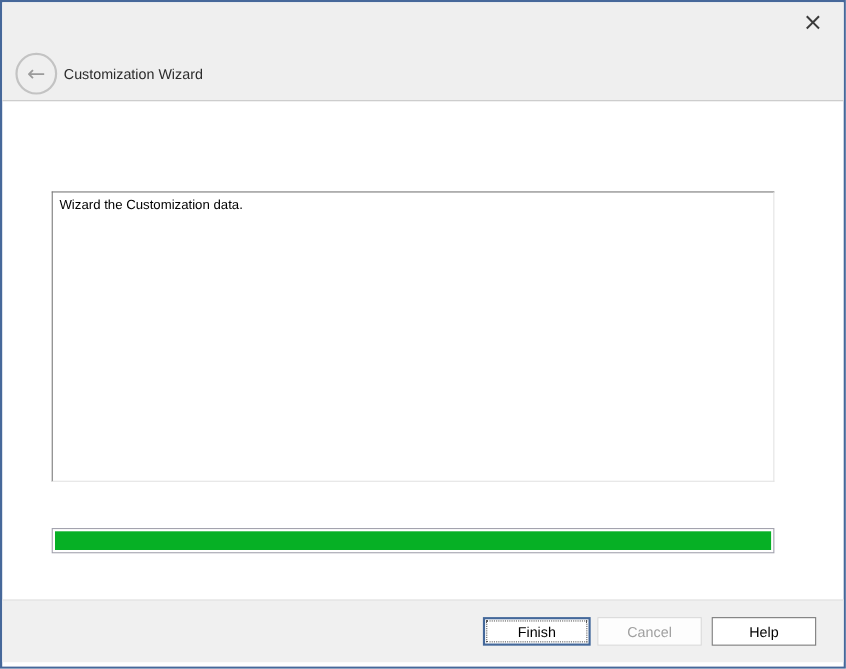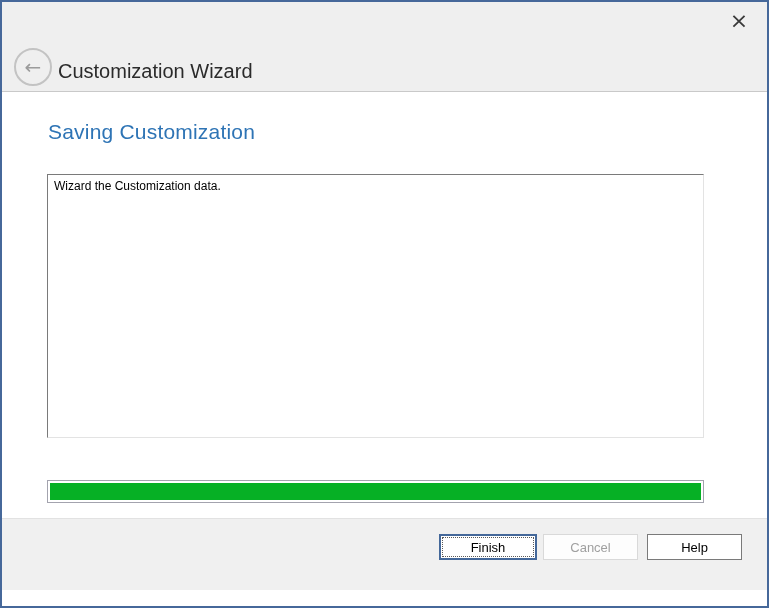--- a/index.html
+++ b/index.html
@@ -31,21 +31,21 @@
   .back-btn{
     position:absolute;left:12px;top:46px;
     width:38px;height:38px;border-radius:50%;
     border:2px solid #c3c3c3;background:transparent;
     display:flex;align-items:center;justify-content:center;
     color:#9b9b9b;font-size:20px;line-height:1;
     font-family:"DejaVu Sans",sans-serif;
   }
   .header-title{
     position:absolute;left:56px;top:58px;
-    font-size:20px;color:#2b2b2b;
+    font-size:13px;color:#2b2b2b;
   }
 
   
   .page-heading{
     position:absolute;left:46px;top:118px;
     font-size:21px;font-weight:400;color:#2e74b5;
     letter-spacing:0.2px;
   }
   .log-box{
     position:absolute;left:45px;top:172px;
@@ -68,21 +68,21 @@
     background:#ffffff;
     padding:2px;
   }
   .progress-fill{
     height:100%;
     background:#06b025;
   }
 
   
   .footer{
-    position:absolute;left:0;right:0;bottom:16px;height:72px;
+    position:absolute;left:0;right:0;bottom:4px;height:57px;
     background:#f0f0f0;
     border-top:1px solid #e2e2e2;
   }
   .btn{
     position:absolute;top:15px;height:26px;
     display:flex;align-items:center;justify-content:center;
     font-size:13px;color:#000000;
     background:#ffffff;border:1px solid #7a7a7a;
     padding:0;cursor:default;
     font-family:"Liberation Sans","DejaVu Sans",sans-serif;
@@ -114,21 +114,20 @@
   <div class="header">
     <button class="close-btn">
       <span>×</span>
     </button>
     <div class="back-btn">
       <span>←</span>
     </div>
     <div class="header-title">Customization Wizard</div>
   </div>
 
-  <div class="page-heading">Saving Customization</div>
 
   <div class="log-box">
     <div class="log-line">Wizard the Customization data.</div>
   </div>
 
   <div class="progress">
     <div class="progress-fill" style="width: 100%;"></div>
   </div>
 
   <div class="footer">

